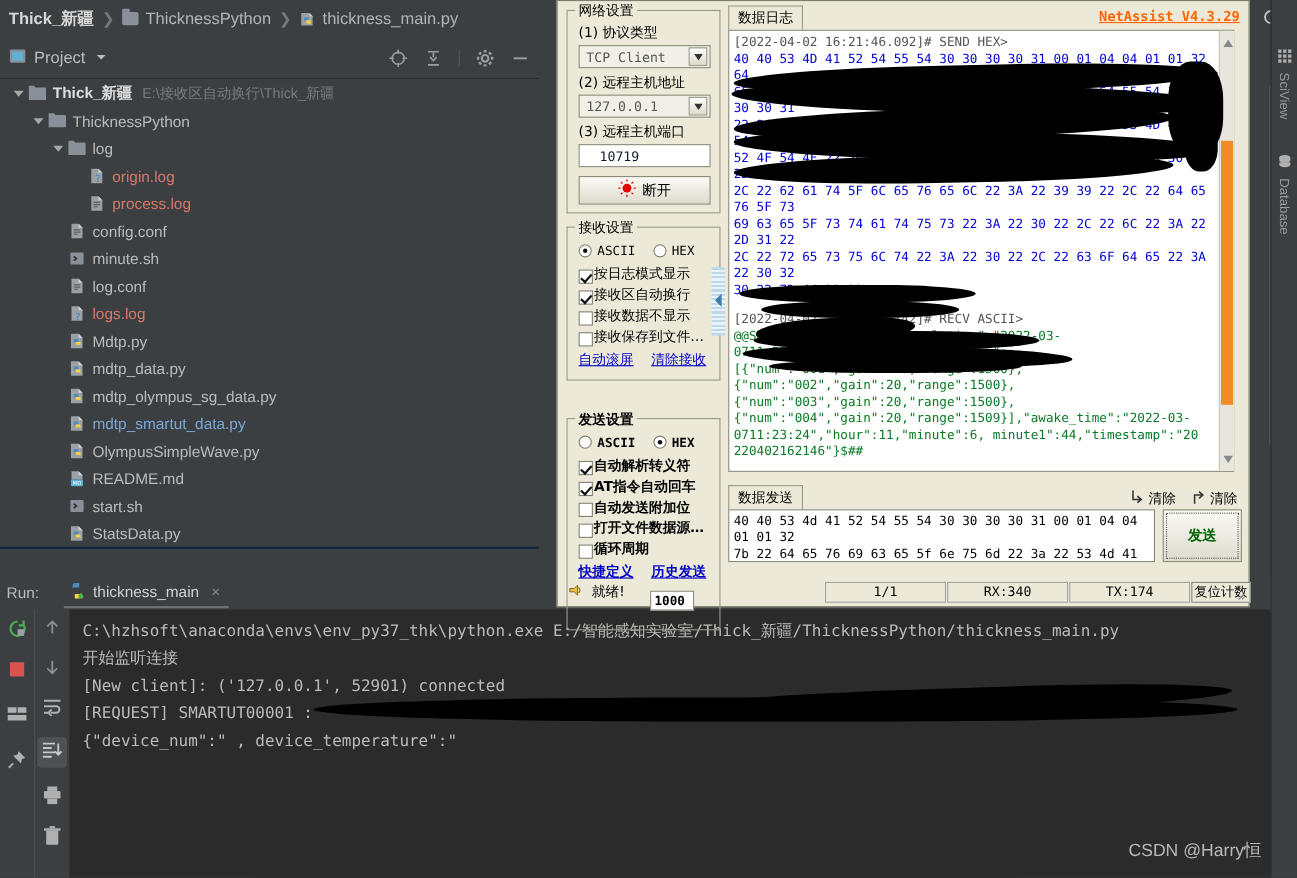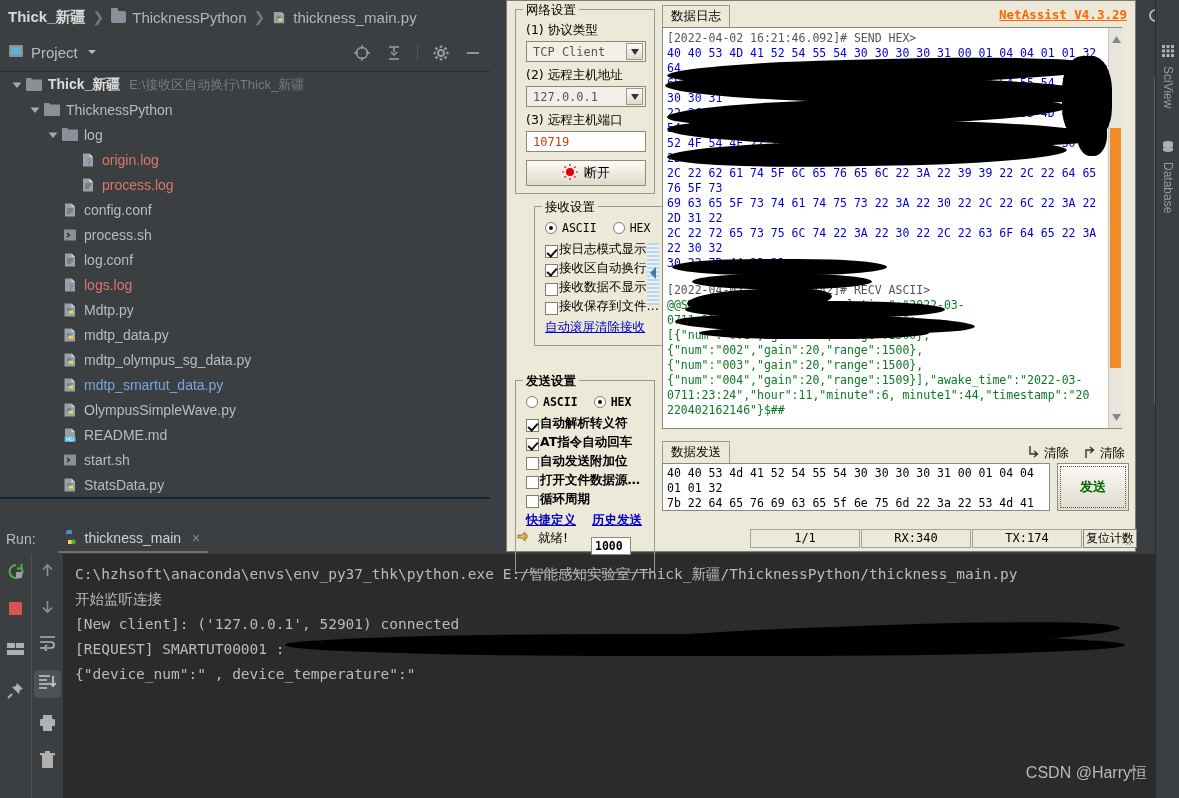--- a/index.html
+++ b/index.html
@@ -137,22 +137,22 @@
     display:flex; align-items:center; padding-left:6px; font-family:"DejaVu Sans Mono", monospace;
     font-size:12px; color:#555;
   }
   .combo .arrowbtn{
     margin-left:auto; width:17px; height:17px; margin-right:2px;
     background:linear-gradient(#fdfdfb,#dedacb); border:1px solid #9a9a8a;
     display:flex; align-items:center; justify-content:center;
   }
   .txtbox {
     border:1px solid #8a8a7a; background:#fff; height:21px;
-    display:flex; align-items:center; padding-left:6px;
-    font-family:"DejaVu Sans Mono", monospace; font-size:12px; color:#c2410c;
+    display:flex; align-items:center; padding-left:18px;
+    font-family:"DejaVu Sans Mono", monospace; font-size:12px; color:#0f172a;
   }
   .btn3d {
     background:linear-gradient(#fbfaf4,#dedace); border:1px solid #8d8d7d;
     display:flex; align-items:center; justify-content:center; gap:6px;
     font-size:13px; color:#000;
   }
   .chk { display:flex; align-items:flex-end; gap:1px; margin-bottom:2px; }
   .chkbox {
     width:13px; height:13px; border:1px solid #7f7f6f; background:#fff;
     position:relative; flex:0 0 13px;
@@ -348,21 +348,21 @@
             </g>
           </svg></span>
         <span class="lbl">config.conf</span>
       </div>
       <div class="row" style="padding-left: 44px;">
         <span class="tw"></span>
         <span class="fi"><svg width="16" height="16" viewBox="0 0 16 16">
             <rect x="2" y="2.5" width="12" height="11" rx="1" fill="#8a9099"></rect>
             <path d="M5 6l2.5 2L5 10" fill="none" stroke="#2b2b2b" stroke-width="1.4"></path>
           </svg></span>
-        <span class="lbl">process.sh</span>
+        <span class="lbl">minute.sh</span>
       </div>
       <div class="row" style="padding-left: 44px;">
         <span class="tw"></span>
         <span class="fi"><svg width="16" height="16" viewBox="0 0 16 16">
             <path d="M3 1.5h6.5L13 5v9.5H3z" fill="#9aa0a6"></path>
             <path d="M9.5 1.5L13 5H9.5z" fill="#cdd2d6"></path>
             <g stroke="#5a5f63" stroke-width="1">
               <path d="M5 7h6M5 9h6M5 11h4"></path>
             </g>
           </svg></span>
@@ -631,21 +631,21 @@
             <circle cx="8" cy="8" r="4" fill="#e00000"></circle>
             <g stroke="#e00000" stroke-width="1.2">
               <path d="M8 0v2M8 14v2M0 8h2M14 8h2M2.5 2.5l1.4 1.4M12.1 12.1l1.4 1.4M13.5 2.5l-1.4 1.4M3.9 12.1l-1.4 1.4"></path>
             </g>
           </svg>
       </span>
       <span>断开</span>
     </div>
   </div>
 
-  <div class="gbox" style="left:8px; top:205px; width:140px; height:140px;margin-left:19px;">
+  <div class="gbox" style="left:8px; top:205px; width:140px; height:140px;">
     <div class="gtitle">接收设置</div>
     <div style="position:absolute; left:10px; top:14px; display:flex; gap:16px;">
       <div class="radio">
         <span class="rdo on"></span>
         <span class="mono" style="font-size:11.5px;">ASCII</span>
       </div>
       <div class="radio">
         <span class="rdo"></span>
         <span class="mono" style="font-size:11.5px;">HEX</span>
       </div>
@@ -661,21 +661,21 @@
         </div>
         <div class="chk">
           <span class="chkbox"></span>
           <span style="font-size:12.5px;">接收数据不显示</span>
         </div>
         <div class="chk">
           <span class="chkbox"></span>
           <span style="font-size:12.5px;">接收保存到文件…</span>
         </div>
       </div>
-    <div style="position:absolute; left:10px; top:112px; display:flex; gap:0;">
+    <div style="position:absolute; left:10px; top:112px; display:flex; gap:16px;">
       <span class="lnk">自动滚屏</span>
       <span class="lnk">清除接收</span>
     </div>
   </div>
 
   <div class="gbox" style="left:8px; top:379px; width:140px; height:193px;font-weight:bold;">
     <div class="gtitle">发送设置</div>
     <div style="position:absolute; left:10px; top:14px; display:flex; gap:16px;">
       <div class="radio">
         <span class="rdo"></span>

